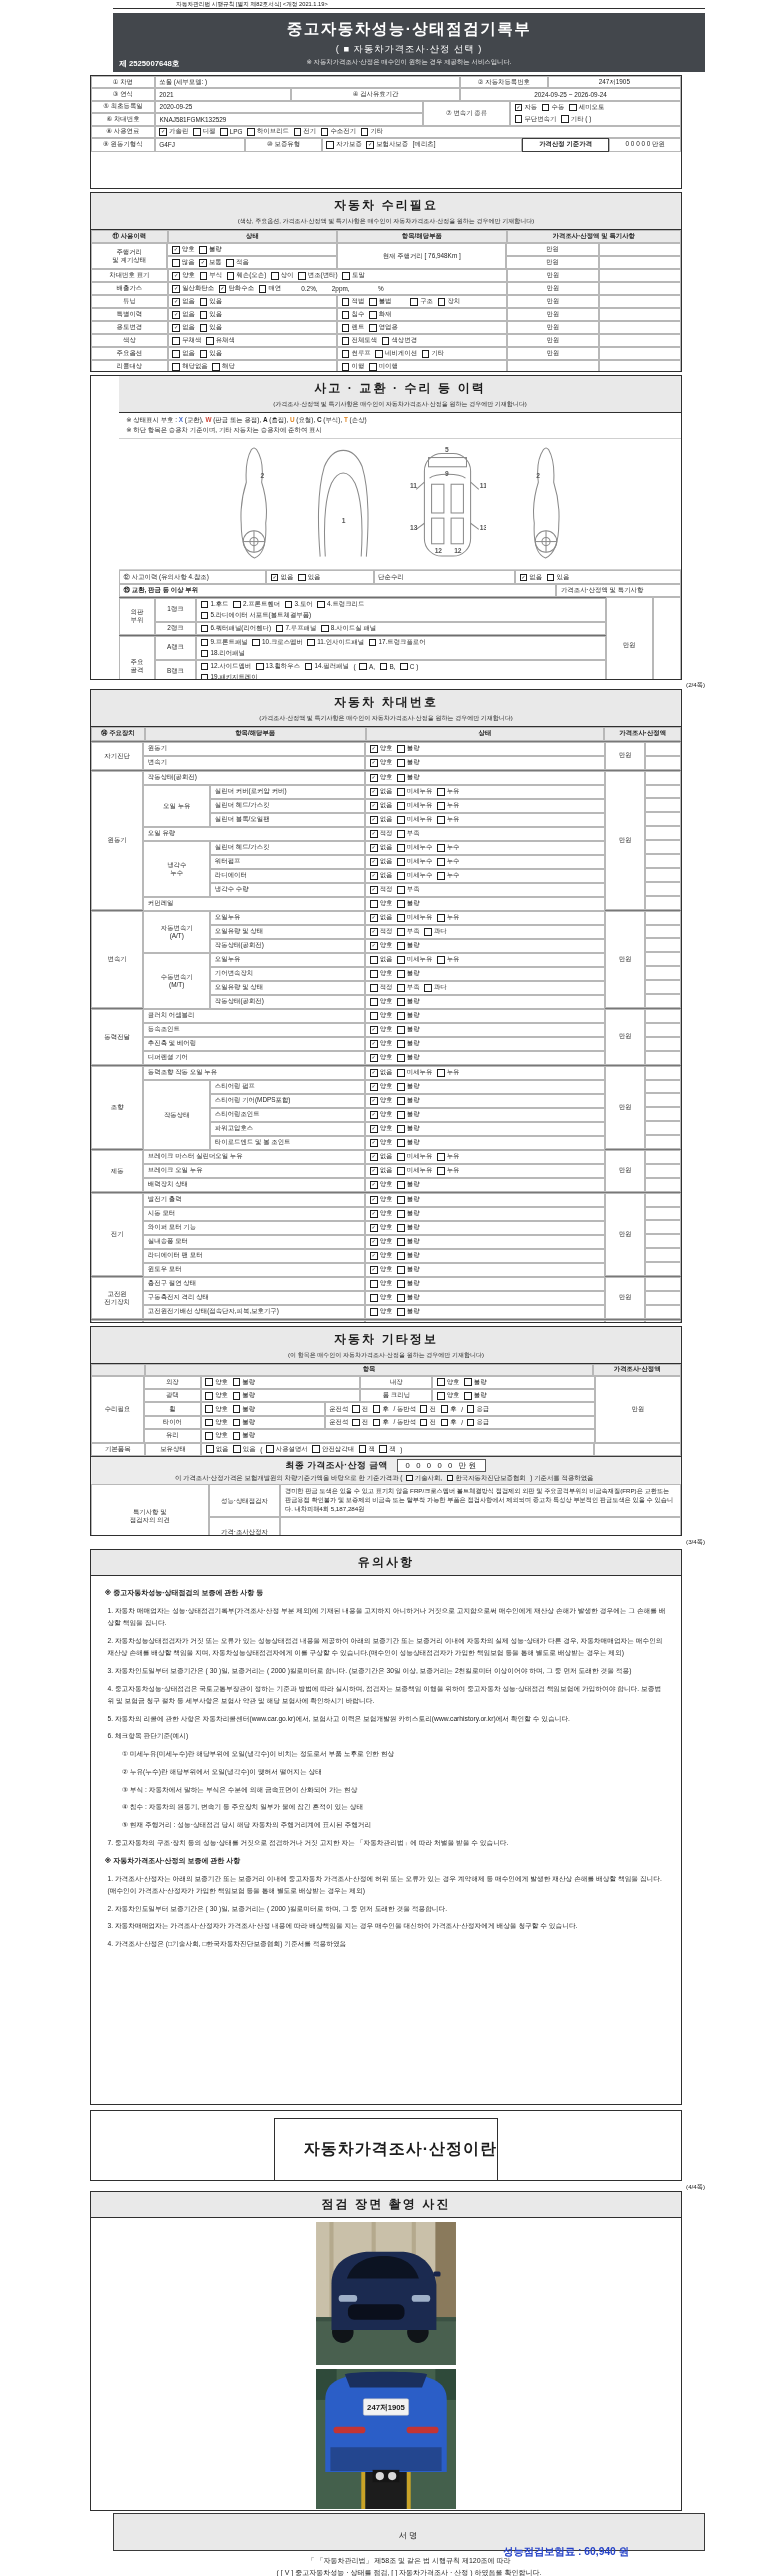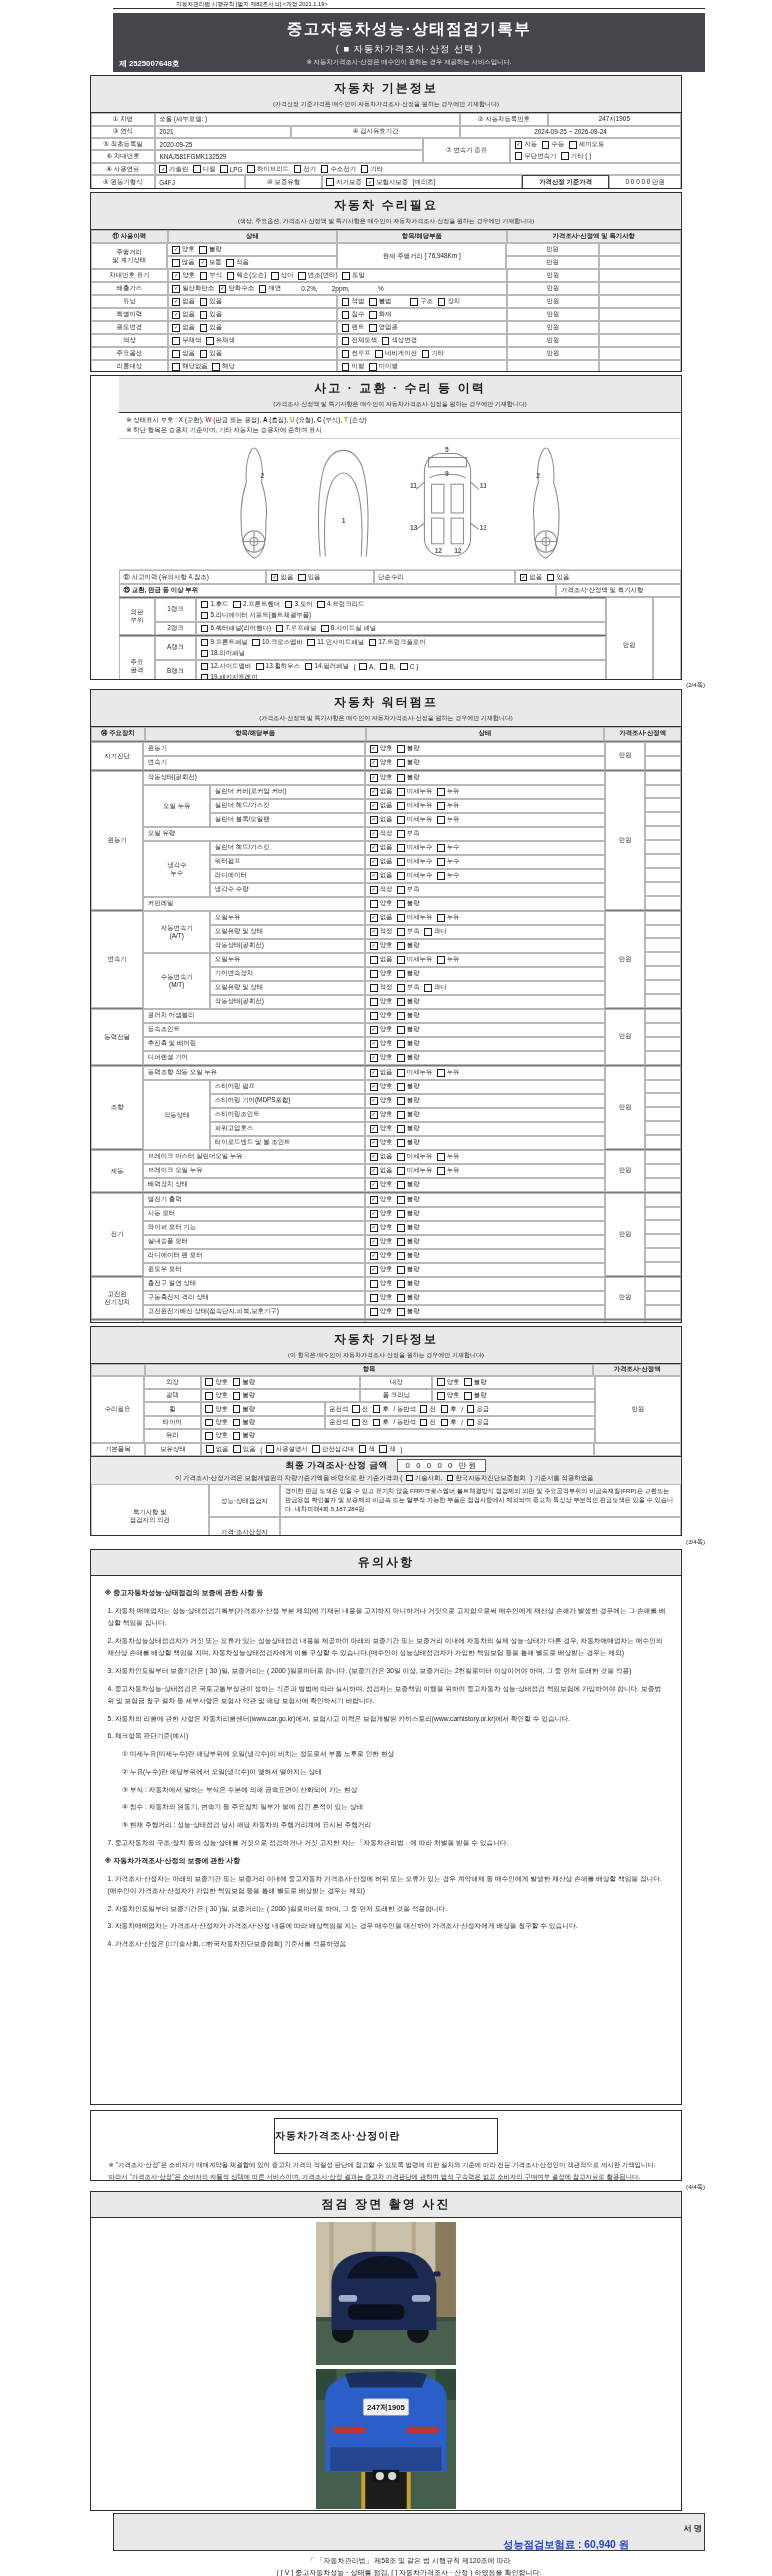--- a/index.html
+++ b/index.html
@@ -44,49 +44,45 @@
   .diagrams text{fill:#555;stroke:none;font-size:13px;font-weight:700;}
   .priceband{background:#ececec;border-top:1px solid #3c3c3c;text-align:center;padding:2.1px 0 1.5px;}
   .priceband .fpl{font-size:8.8px;font-weight:700;letter-spacing:0.5px;margin-top:24px;}
   .priceband .fpv{display:inline-block;border:1px solid #5a5a5a;background:#fff;padding:0.5px 7.2px;
                   margin-left:7.2px;font-size:7.7px;letter-spacing:2.1px;}
   .fnote{font-size:6px;margin-top:1.5px;display:flex;justify-content:center;align-items:center;}
   .nbody{padding:6.2px 13.4px;font-size:6.7px;line-height:1.8;}
   .nsub{font-weight:700;margin:5.2px 0;font-size:7px;}
   .ni{margin:5.7px 0 5.7px 3.1px;}
   .nindent{margin-left:17.5px;}
-  .infobox-title{width:222px;margin:7.2px auto 5.2px;border:1px solid #2f2f2f;text-align:left;
-                 font-size:10px;font-weight:700;padding:10px 0;letter-spacing:1px;}
+  .infobox-title{width:222px;margin:7.2px auto 5.2px;border:1px solid #2f2f2f;text-align:right;
+                 font-size:16px;font-weight:700;padding:20px 0;letter-spacing:1px;}
   .infobox-text{margin:0 17.5px;font-size:6.4px;line-height:1.75;}
   .photo{display:flex;justify-content:center;}
   .signband{background:#e9e9e9;border:1px solid #3a3a3a;}
-  .signttl{text-align:right;font-size:8.2px;font-weight:700;padding-top:9px;letter-spacing:2.1px;}
+  .signttl{text-align:center;font-size:8.2px;font-weight:400;padding-top:16px;letter-spacing:2.1px;}
   .fee{text-align:right;padding-right:75px;margin-top:4.1px;font-size:10.3px;font-weight:700;color:#2643c8;}
   .confirm{text-align:center;font-size:7px;line-height:1.7;font-weight:500;}
 </style>
 </head>
 <body>
 
 <div class="page">
 
   <div class="abs topnote" style="left:153px;top:1px;">자동차관리법 시행규칙 [별지 제82호서식] &lt;개정 2021.1.19&gt;</div>
   <div class="abs rule" style="left:90px;top:7.7px;width:592px;height:1.5px;"></div>
 
   <div class="abs band" style="left:90px;top:13.4px;width:592px;height:59px;">
     <div class="bt">중고자동차성능·상태점검기록부</div>
     <div class="bs">( ■ 자동차가격조사·산정 선택 )</div>
     <div class="bn">※ 자동차가격조사·산정은 매수인이 원하는 경우 제공하는 서비스입니다.</div>
     <div class="docno">제 2525007648호</div>
   </div>
 
   <div class="sec" style="top:75px;height:114px;">
-    <div class="shead">
-      <div class="stitle">자동차 기본정보</div>
-      <div class="snote">(가격산정 기준가격은 매수인이 자동차가격조사·산정을 원하는 경우에만 기재합니다)</div>
-    </div>
     <div>
         <div class="fr" style="height: 12.4px;">
           <div class="c ctr" style="width: 64px;">① 차명</div>
           <div class="c" style="width: 307px;">쏘울 (세부모델: )</div>
           <div class="c ctr" style="width: 88px;">② 자동차등록번호</div>
           <div class="c ctr" style="width: 134px;">247저1905</div>
         </div>
         <div class="fr" style="height: 12.4px;">
           <div class="c ctr" style="width: 64px;">③ 연식</div>
           <div class="c" style="width: 137px;">2021</div>
@@ -726,21 +722,21 @@
           </div>
           <div class="c won" style="width: 67px; height: 98px;">만원</div>
           <div class="c" style="width: 39px; height: 98px;"></div>
         </div>
       </div>
   </div>
   <div class="abs marker" style="top:681px;">(2/4쪽)</div>
 
   <div class="sec" style="top:689px;height:634px;">
     <div class="shead">
-      <div class="stitle">자동차 워터펌프</div>
+      <div class="stitle">자동차 차대번호</div>
       <div class="snote">(가격조사·산정액 및 특기사항은 매수인이 자동차가격조사·산정을 원하는 경우에만 기재합니다)</div>
     </div>
     <div>
         <div class="fr" style="height: 13.4px;">
           <div class="c hd" style="width: 54px;">⑭ 주요장치</div>
           <div class="c hd" style="width: 222px;">항목/해당부품</div>
           <div class="c hd" style="width: 240px;">상태</div>
           <div class="c hd" style="width: 77px;">가격조사·산정액</div>
         </div>
         <div class="fr" style="height: 28px; border-top: 1px solid rgb(120, 120, 120);">

